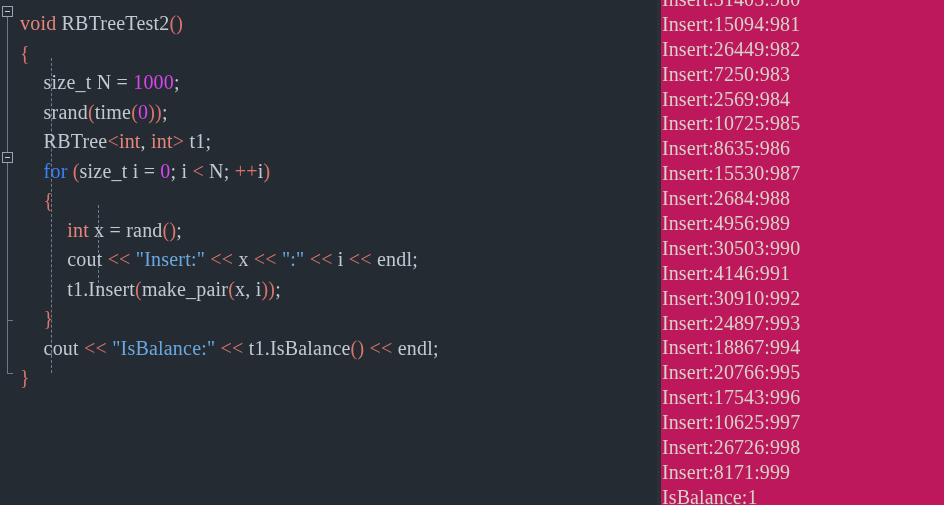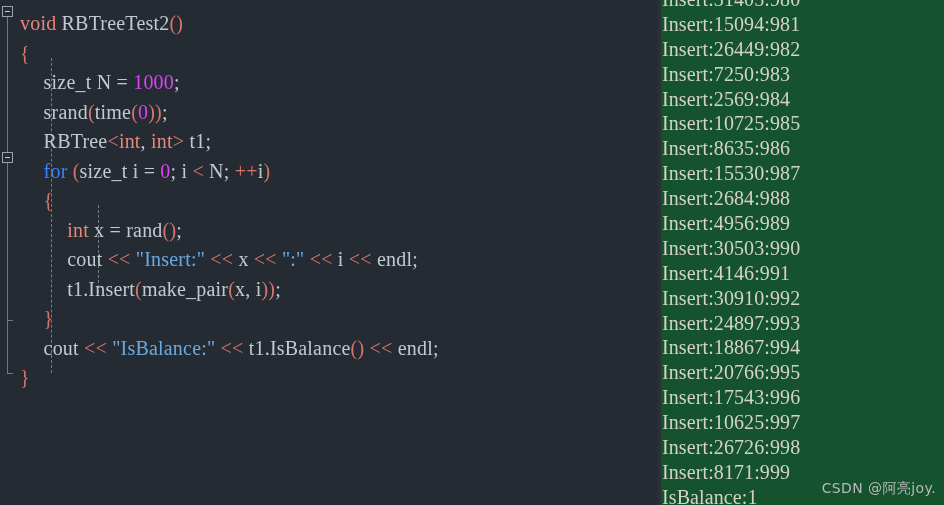--- a/index.html
+++ b/index.html
@@ -98,21 +98,21 @@
   .t-punct   { color: #c2c9d1; }   
   .t-paren   { color: #d9746b; }   
   .t-brace   { color: #d9746b; }
 
   
   #console {
     position: absolute;
     left: 657px; top: 0;
     width: 287px;
     height: 505px;
-    background: #14532d;
+    background: #be185d;
     overflow: hidden;
   }
   #console-rail {
     position: absolute;
     left: 0; top: 0;
     width: 4px;
     height: 505px;
     background: #2b3038;
   }
   #console-lines {
@@ -158,16 +158,15 @@
 
     <div class="indent-guide" style="left:51px;  top:58px;  height:315px;"></div>
     <div class="indent-guide" style="left:98px;  top:205px; height:88px;"></div>
 
     <div id="code"><div class="line" style="top: 9px; left: 20px;"><span class="t-kw">void</span><span class="t-plain"> </span><span class="t-fn">RBTreeTest2</span><span class="t-paren">()</span></div><div class="line" style="top: 38.5px; left: 20px;"><span class="t-brace">{</span></div><div class="line" style="top: 68px; left: 43.6px;"><span class="t-plain">size_t</span><span class="t-plain"> N </span><span class="t-plain">=</span><span class="t-plain"> </span><span class="t-num">1000</span><span class="t-punct">;</span></div><div class="line" style="top: 97.5px; left: 43.6px;"><span class="t-plain">srand</span><span class="t-paren">(</span><span class="t-plain">time</span><span class="t-paren">(</span><span class="t-num">0</span><span class="t-paren">))</span><span class="t-punct">;</span></div><div class="line" style="top: 127px; left: 43.6px;"><span class="t-plain">RBTree</span><span class="t-paren">&lt;</span><span class="t-kw">int</span><span class="t-punct">, </span><span class="t-kw">int</span><span class="t-paren">&gt;</span><span class="t-plain"> t1</span><span class="t-punct">;</span></div><div class="line" style="top: 156.5px; left: 43.6px;"><span class="t-ctrl">for</span><span class="t-plain"> </span><span class="t-paren">(</span><span class="t-plain">size_t</span><span class="t-plain"> i </span><span class="t-plain">=</span><span class="t-plain"> </span><span class="t-num">0</span><span class="t-plain">; i </span><span class="t-paren">&lt;</span><span class="t-plain"> N; </span><span class="t-paren">++</span><span class="t-plain">i</span><span class="t-paren">)</span></div><div class="line" style="top: 186px; left: 43.6px;"><span class="t-brace">{</span></div><div class="line" style="top: 215.5px; left: 67.2px;"><span class="t-kw">int</span><span class="t-plain"> x </span><span class="t-plain">=</span><span class="t-plain"> </span><span class="t-plain">rand</span><span class="t-paren">()</span><span class="t-punct">;</span></div><div class="line" style="top: 245px; left: 67.2px;"><span class="t-plain">cout </span><span class="t-paren">&lt;&lt;</span><span class="t-plain"> </span><span class="t-str">"Insert:"</span><span class="t-plain"> </span><span class="t-paren">&lt;&lt;</span><span class="t-plain"> x </span><span class="t-paren">&lt;&lt;</span><span class="t-plain"> </span><span class="t-str">":"</span><span class="t-plain"> </span><span class="t-paren">&lt;&lt;</span><span class="t-plain"> i </span><span class="t-paren">&lt;&lt;</span><span class="t-plain"> endl</span><span class="t-punct">;</span></div><div class="line" style="top: 274.5px; left: 67.2px;"><span class="t-plain">t1</span><span class="t-punct">.</span><span class="t-plain">Insert</span><span class="t-paren">(</span><span class="t-plain">make_pair</span><span class="t-paren">(</span><span class="t-plain">x, i</span><span class="t-paren">))</span><span class="t-punct">;</span></div><div class="line" style="top: 304px; left: 43.6px;"><span class="t-brace">}</span></div><div class="line" style="top: 333.5px; left: 43.6px;"><span class="t-plain">cout </span><span class="t-paren">&lt;&lt;</span><span class="t-plain"> </span><span class="t-str">"IsBalance:"</span><span class="t-plain"> </span><span class="t-paren">&lt;&lt;</span><span class="t-plain"> t1</span><span class="t-punct">.</span><span class="t-plain">IsBalance</span><span class="t-paren">()</span><span class="t-plain"> </span><span class="t-paren">&lt;&lt;</span><span class="t-plain"> endl</span><span class="t-punct">;</span></div><div class="line" style="top: 363px; left: 20px;"><span class="t-brace">}</span></div></div>
   </div>
 
   <div id="console">
     <div id="console-rail"></div>
     <div id="console-lines"><div class="cline">Insert:31405:980</div><div class="cline">Insert:15094:981</div><div class="cline">Insert:26449:982</div><div class="cline">Insert:7250:983</div><div class="cline">Insert:2569:984</div><div class="cline">Insert:10725:985</div><div class="cline">Insert:8635:986</div><div class="cline">Insert:15530:987</div><div class="cline">Insert:2684:988</div><div class="cline">Insert:4956:989</div><div class="cline">Insert:30503:990</div><div class="cline">Insert:4146:991</div><div class="cline">Insert:30910:992</div><div class="cline">Insert:24897:993</div><div class="cline">Insert:18867:994</div><div class="cline">Insert:20766:995</div><div class="cline">Insert:17543:996</div><div class="cline">Insert:10625:997</div><div class="cline">Insert:26726:998</div><div class="cline">Insert:8171:999</div><div class="cline">IsBalance:1</div></div>
-    <div id="watermark">CSDN @阿亮joy.</div>
   </div>
 
 </div>
 
 </body></html>

